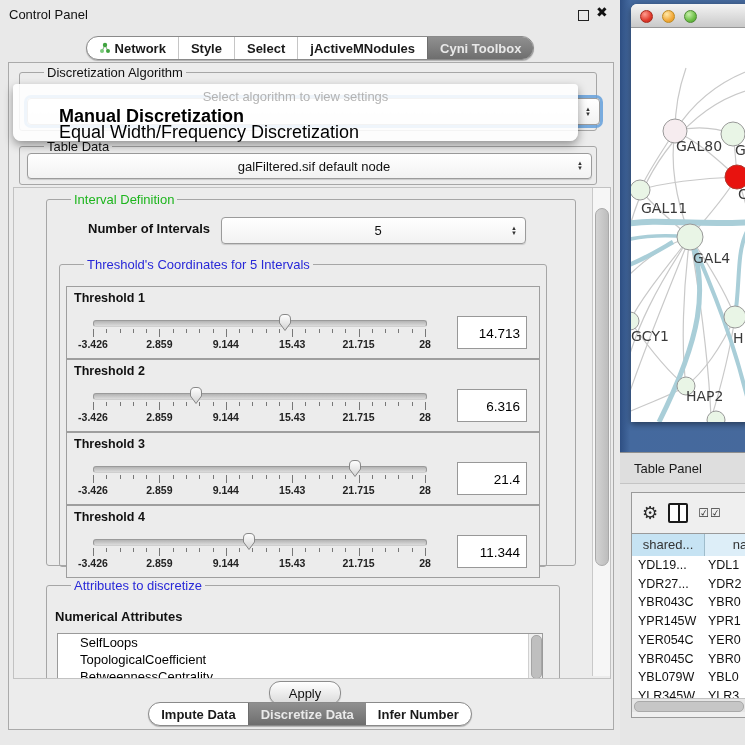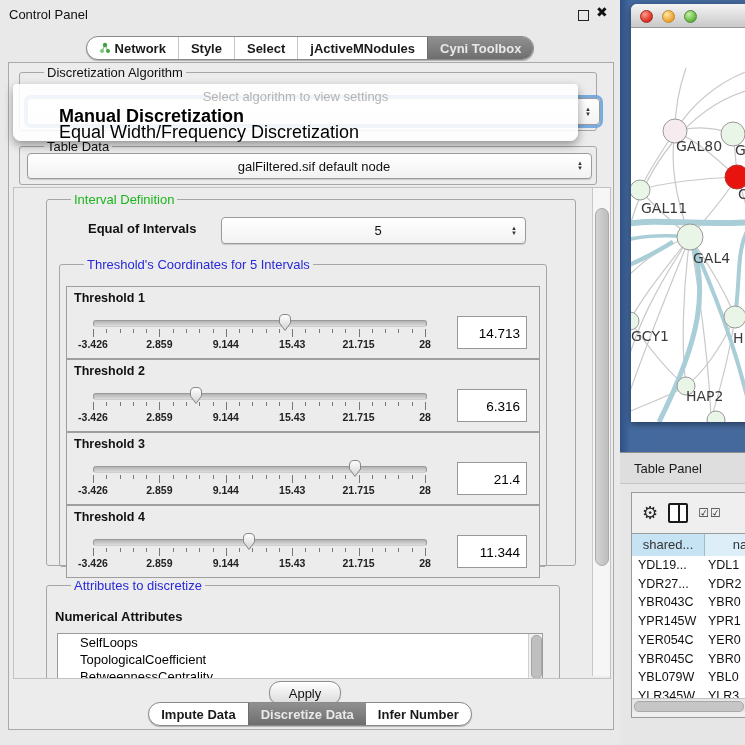--- a/index.html
+++ b/index.html
@@ -167,21 +167,21 @@
       </fieldset>
       <div class="combo" style="left:18px;top:90px;width:554px;height:24px;">
         <span>galFiltered.sif default node</span>
         <span class="arrows">▲<br>▼</span>
       </div>
 
       <div id="viewport" class="abs">
 
         <fieldset style="left:32px;top:4px;width:528px;height:372px;">
           <legend class="green">Interval Definition</legend>
-          <div class="abs" style="left:41px;top:14px;font-size:13px;font-weight:bold;color:#111;">Equal of Intervals</div>
+          <div class="abs" style="left:41px;top:14px;font-size:13px;font-weight:bold;color:#111;">Number of Intervals</div>
           <div class="combo" style="left:174px;top:10px;width:294px;height:25px;">
             <span>5</span>
             <span class="arrows">▲<br>▼</span>
           </div>
 
           <fieldset style="left:12px;top:50px;width:486px;height:308px;">
             <legend class="blue">Threshold's Coordinates for 5 Intervals</legend>
             <div id="threshold-container">
                 <div class="tblock" style="top: 14px;">
                   <div class="tlabel">Threshold 1</div>

